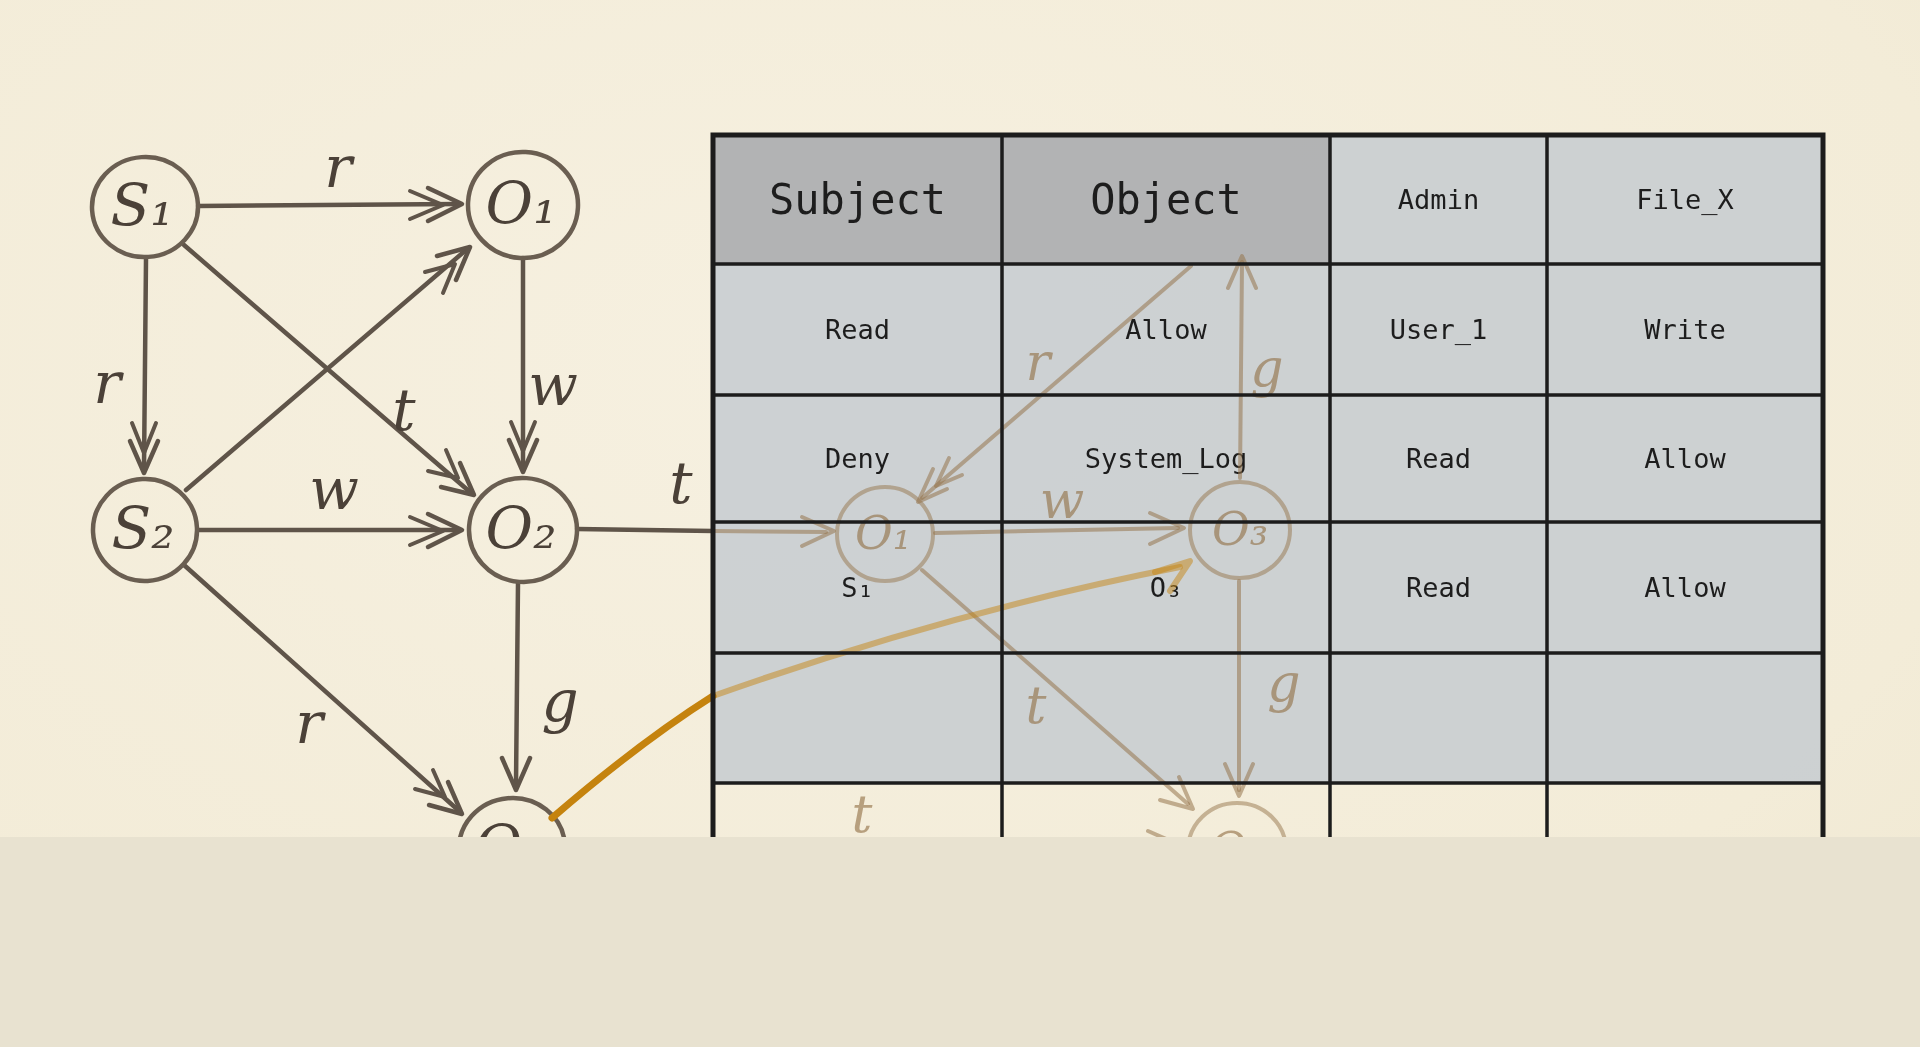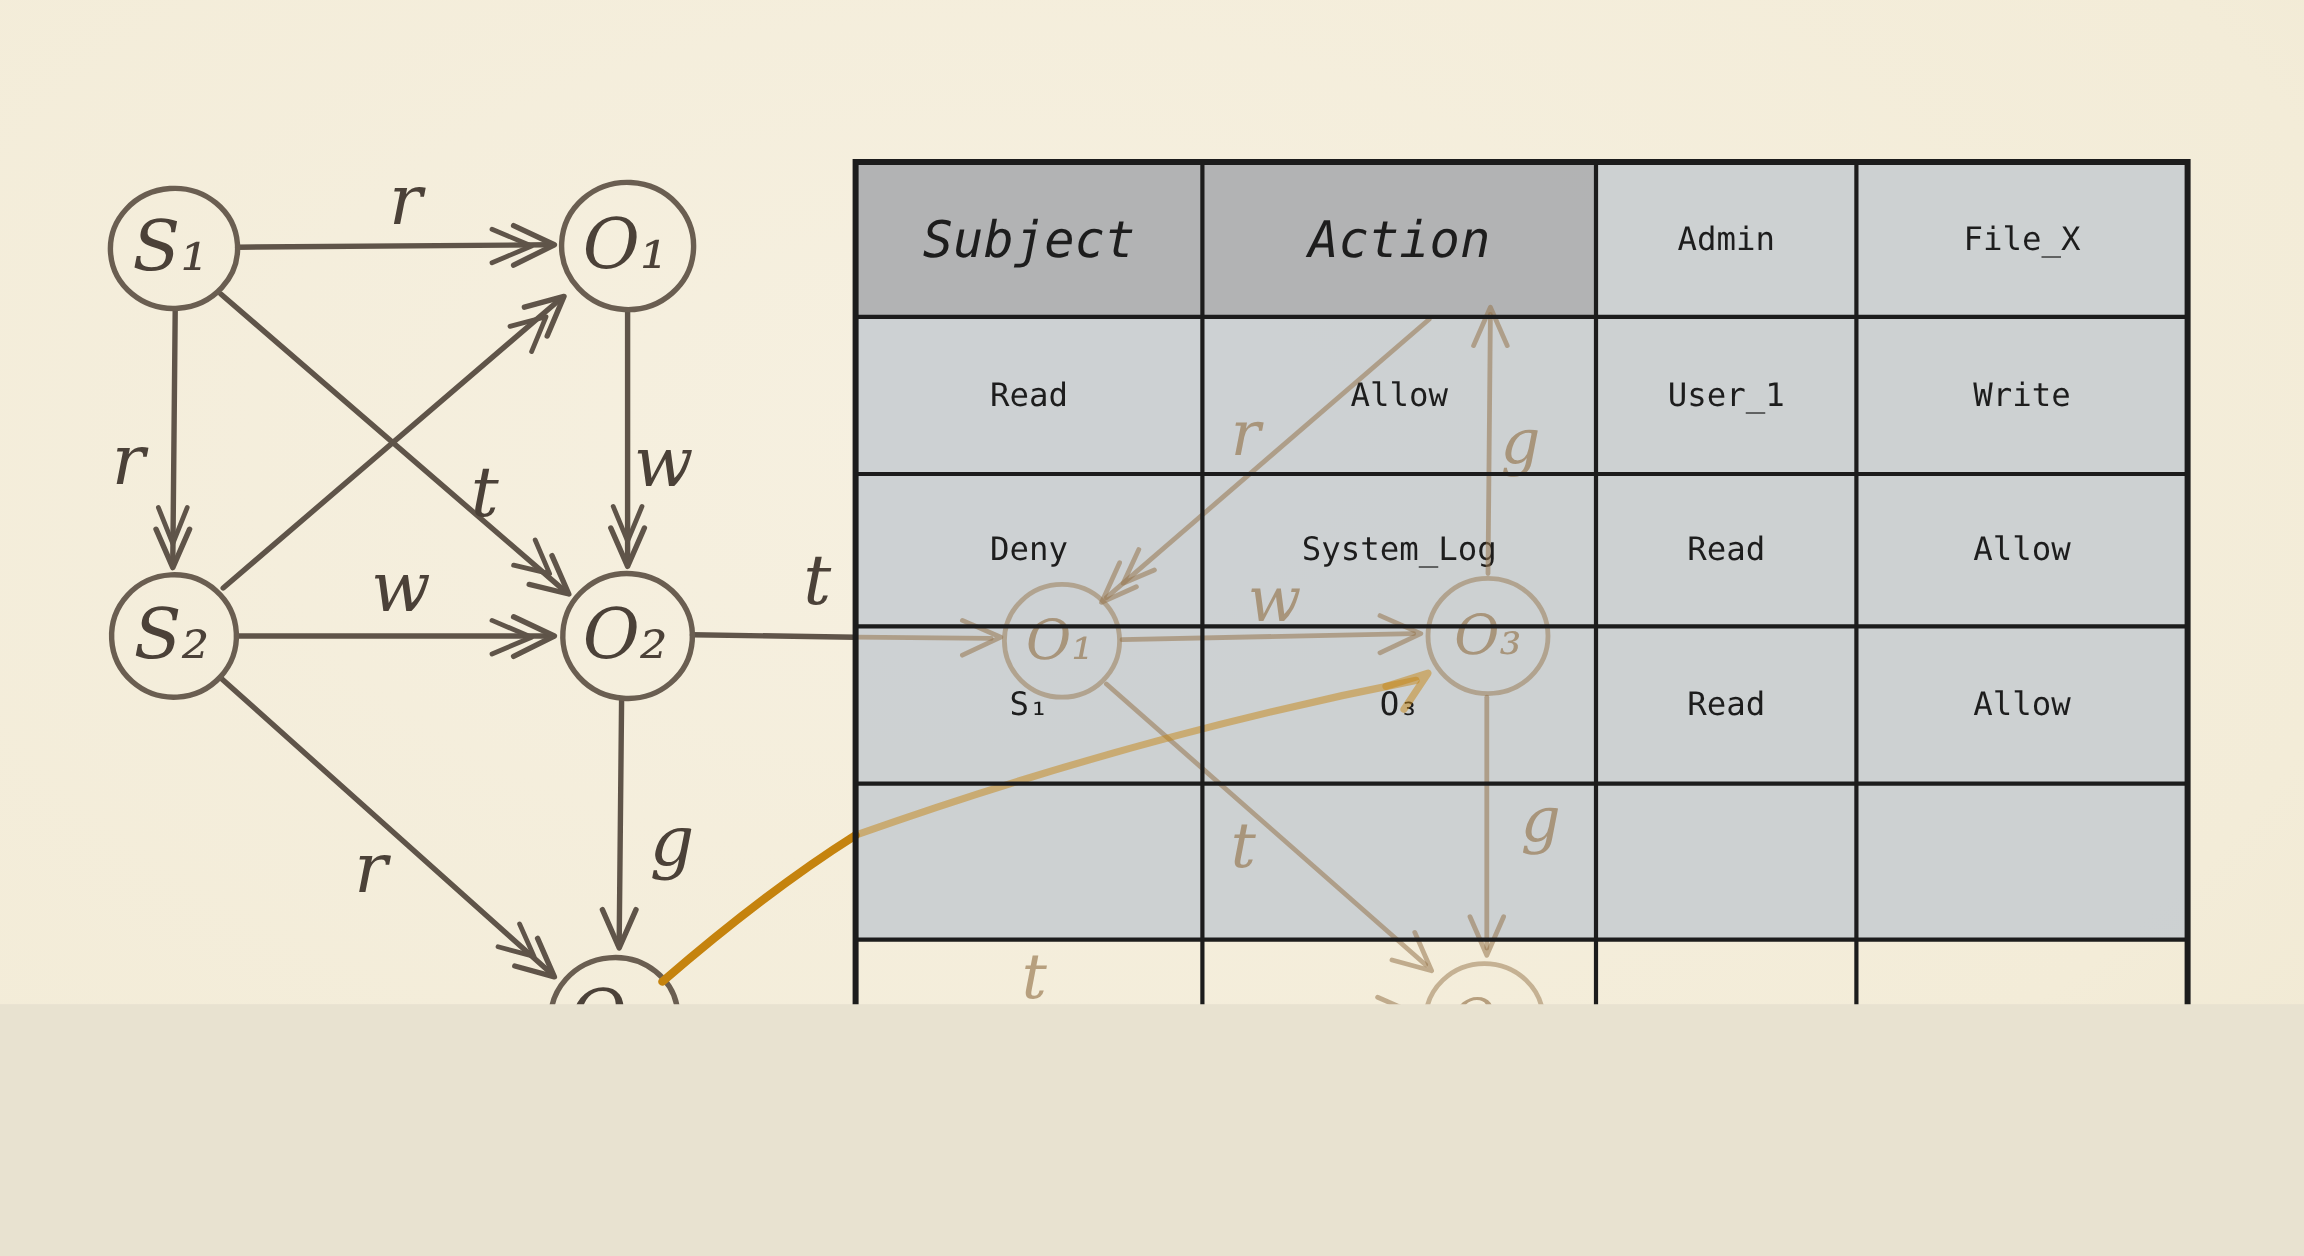--- a/index.html
+++ b/index.html
@@ -26,21 +26,21 @@
     position:absolute;left:713px;top:135px;width:1110px;height:780px;
     display:grid;grid-template-columns:289px 328px 217px 276px;
     grid-template-rows:129px 131px 127px 131px 130px 132px;
     font-family:"DejaVu Sans Mono","Liberation Mono",monospace;
     color:#1d1d1d;
   }
   .acl-table .cell{
     display:flex;align-items:center;justify-content:center;
     background:rgba(198,204,208,0.86);font-size:27px;letter-spacing:0px;
   }
-  .acl-table .cell.head{background:rgba(171,174,176,0.92);font-size:42px;font-style:italic;}
+  .acl-table .cell.head{background:rgba(171,174,176,0.92);font-size:42px;}
 </style>
 </head>
 <body>
 
 <div class="stage">
 
   <svg class="layer" viewBox="0 0 1920 1047">
 
     <g>
       <path class="ink-line" d="M 198 206 L 458 204"></path>
@@ -111,21 +111,21 @@
     <text class="hand ink-text" x="404" y="415" font-size="58">t</text>
     <text class="hand ink-text" x="553" y="390" font-size="58">w</text>
     <text class="hand ink-text" x="334" y="494" font-size="58">w</text>
     <text class="hand ink-text" x="681" y="488" font-size="58">t</text>
     <text class="hand ink-text" x="560" y="706" font-size="58">g</text>
     <text class="hand ink-text" x="309" y="728" font-size="58">r</text>
   </svg>
 
   <div class="acl-table">
     <div class="cell head">Subject</div>
-    <div class="cell head">Action</div>
+    <div class="cell head">Object</div>
 
     <div class="cell">Admin</div>
     <div class="cell">File_X</div>
     <div class="cell">Read</div>
     <div class="cell">Allow</div>
 
     <div class="cell">User_1</div>
     <div class="cell">Write</div>
 
     <div class="cell">Deny</div>

